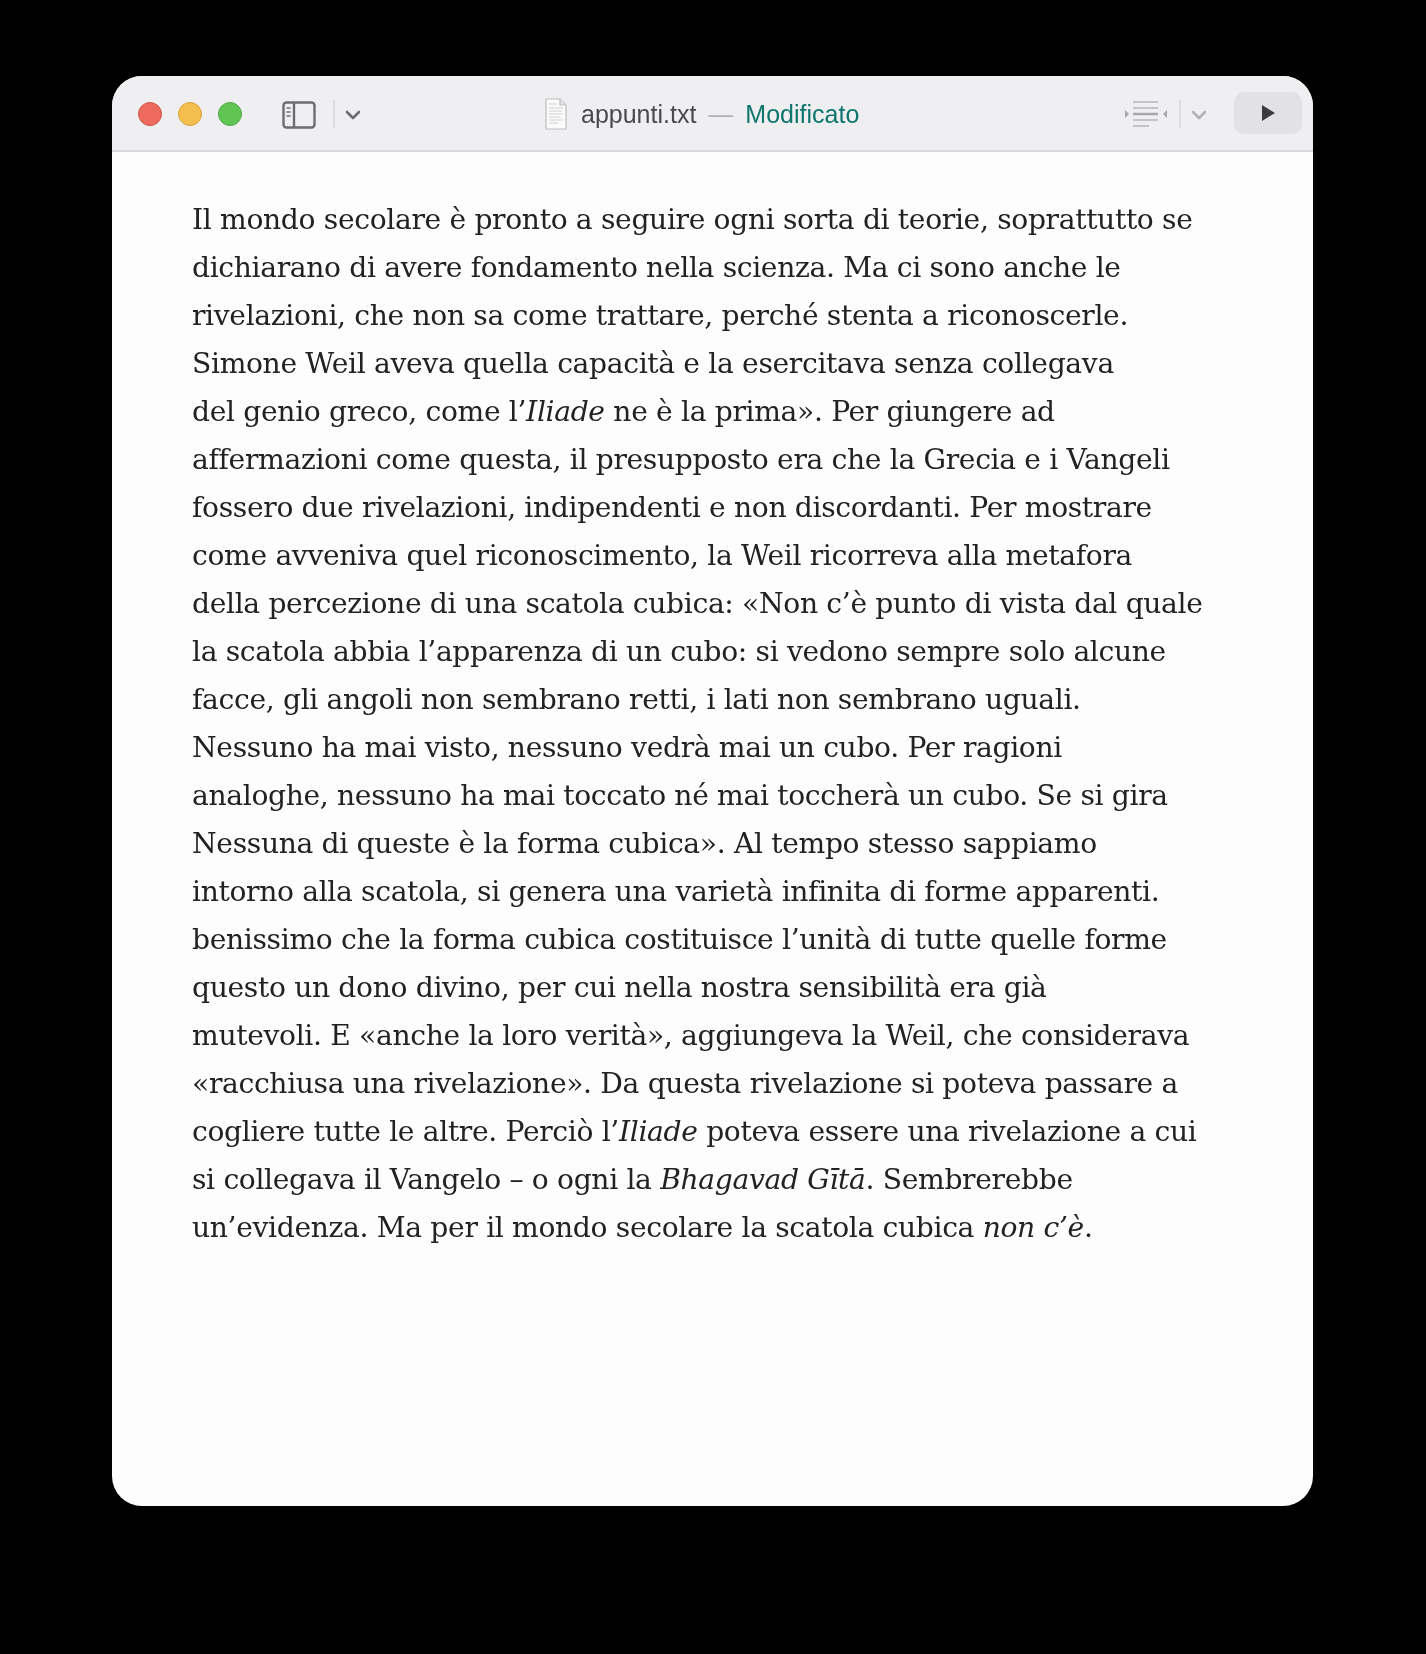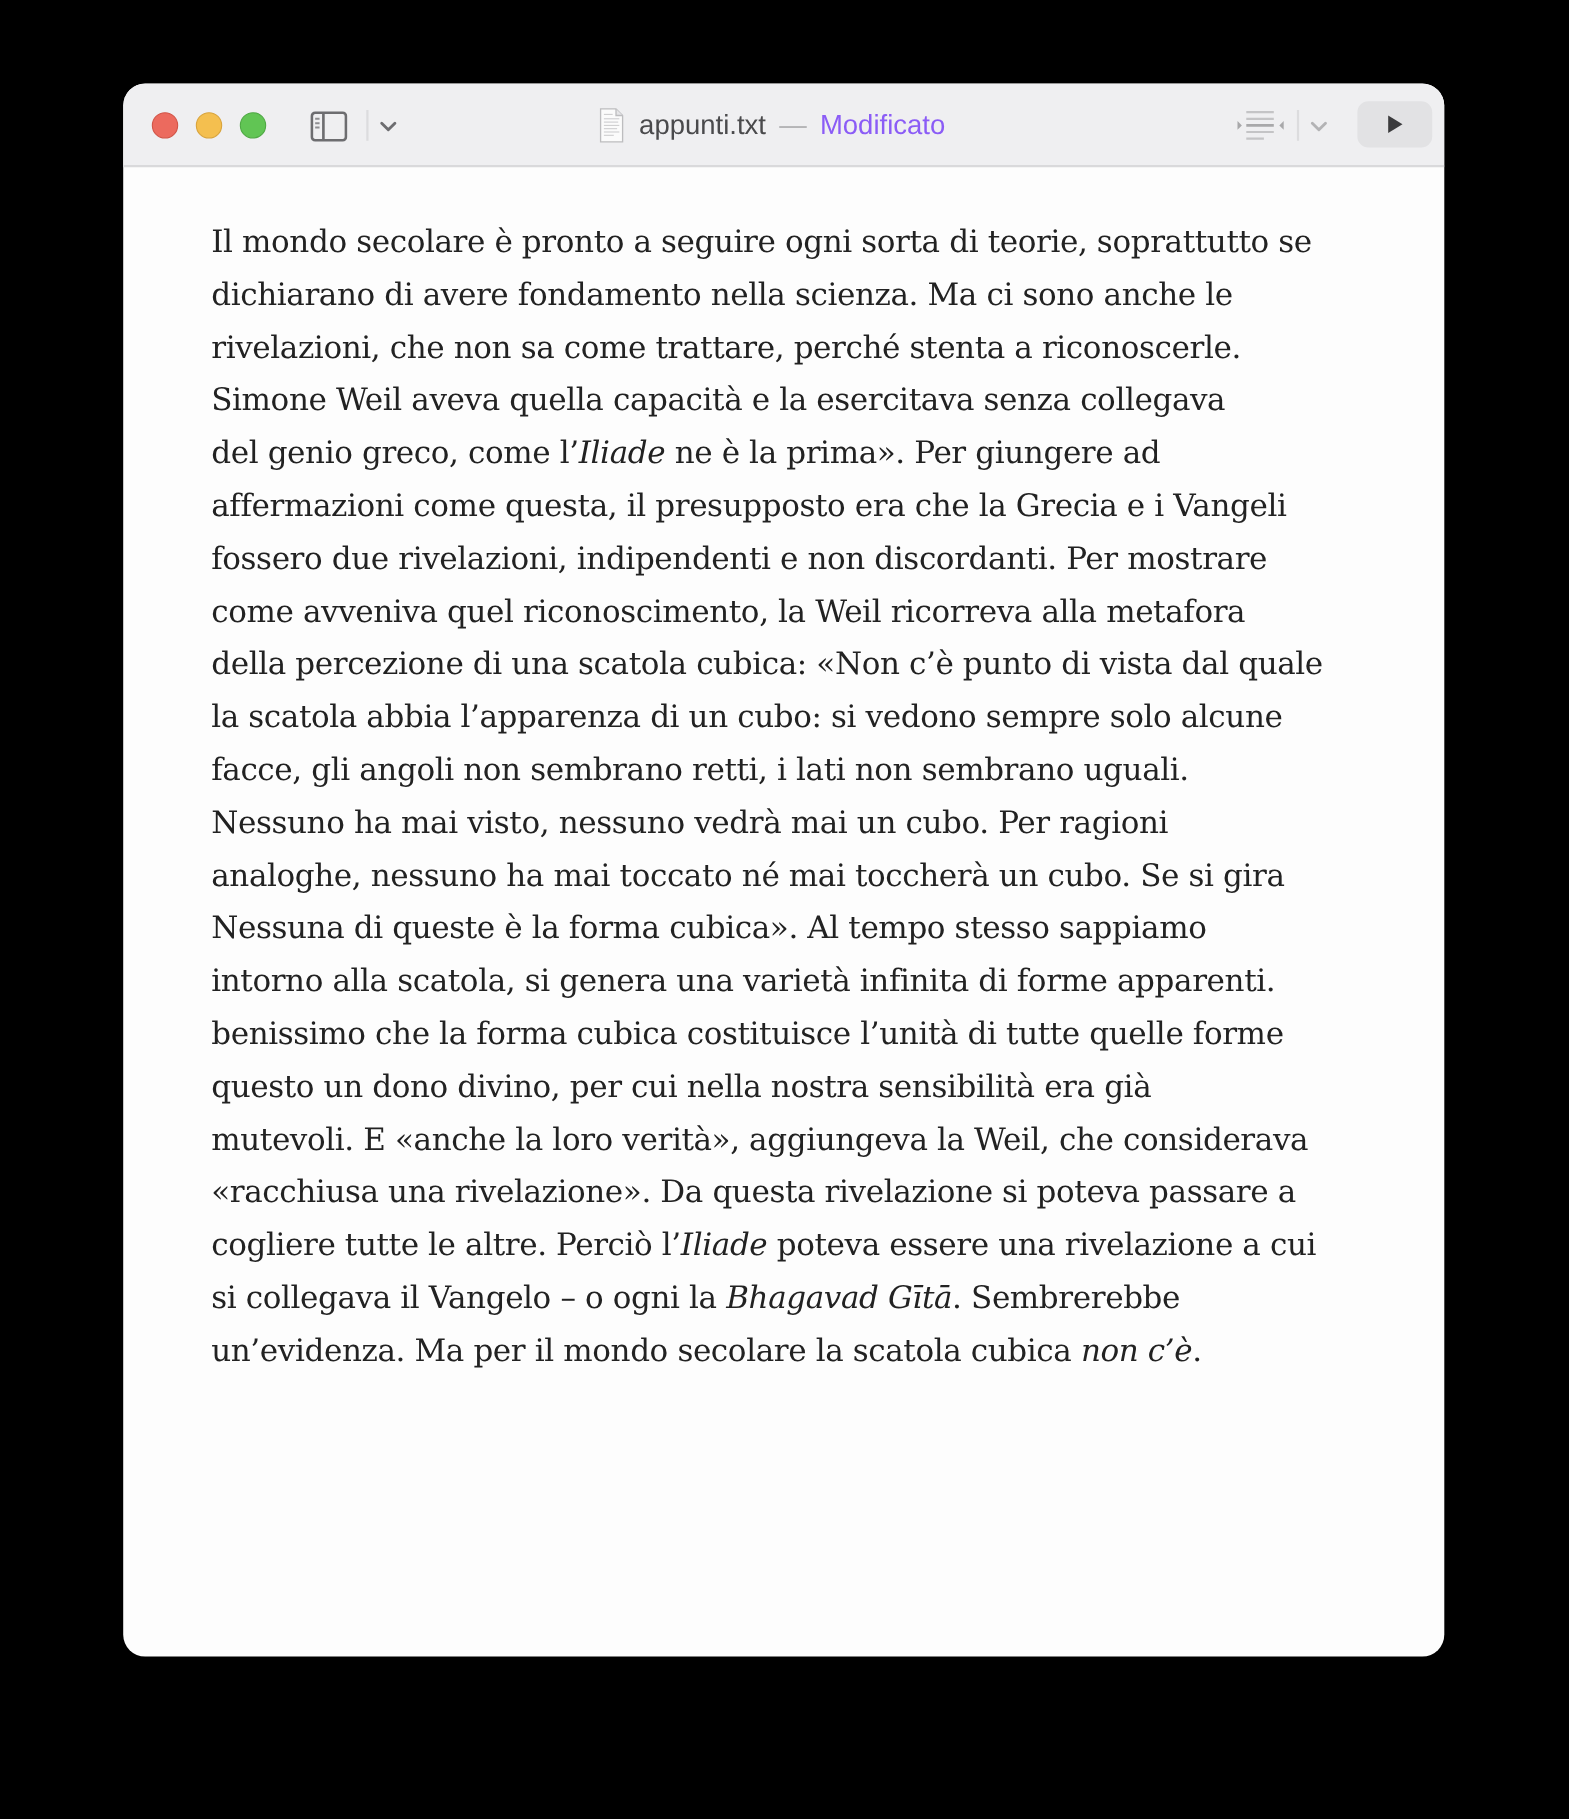--- a/index.html
+++ b/index.html
@@ -10,21 +10,21 @@
     background: #000000;
     overflow: hidden;
   }
   .window {
     position: absolute;
     left: 112px;
     top: 76px;
     width: 1201px;
     height: 1430px;
     background: #fdfdfd;
-    border-radius: 20px;
+    border-radius: 30px;
     overflow: hidden;
   }
   .titlebar {
     position: absolute;
     left: 0;
     top: 0;
     width: 100%;
     height: 74px;
     background: #efeff1;
     border-bottom: 2px solid #d9d9db;
@@ -80,21 +80,21 @@
     top: 18px;
     height: 40px;
     display: flex;
     align-items: center;
     font-family: "Liberation Sans", sans-serif;
     font-size: 25px;
   }
   .doc-icon { width: 24px; height: 32px; margin-right: 13px; }
   .title-name { color: #4a4a4c; }
   .title-dash { color: #b2b2b4; margin: 0 12px; }
-  .title-status { color: #8b5cf6; }
+  .title-status { color: #0f766e; }
 
   .content {
     position: absolute;
     left: 80px;
     top: 120px;
     width: 1040px;
     font-family: "DejaVu Serif", "Liberation Serif", serif;
     font-size: 28.2px;
     line-height: 48px;
     color: #222222;

